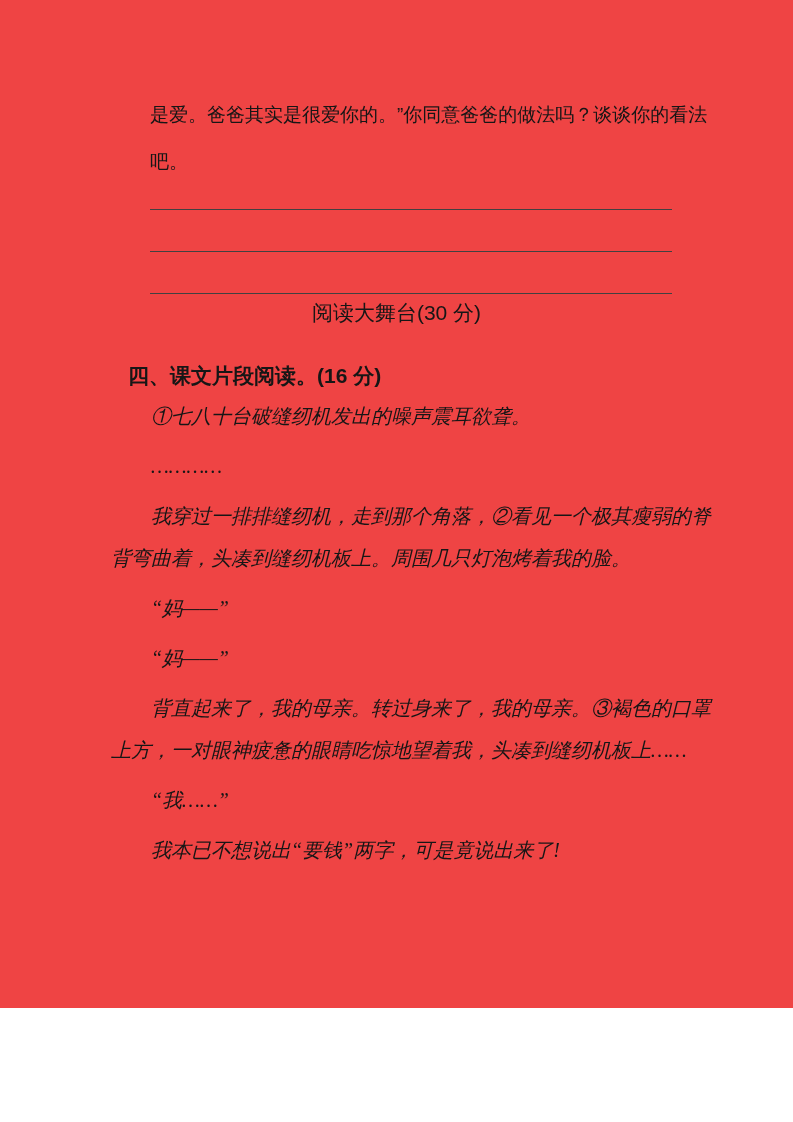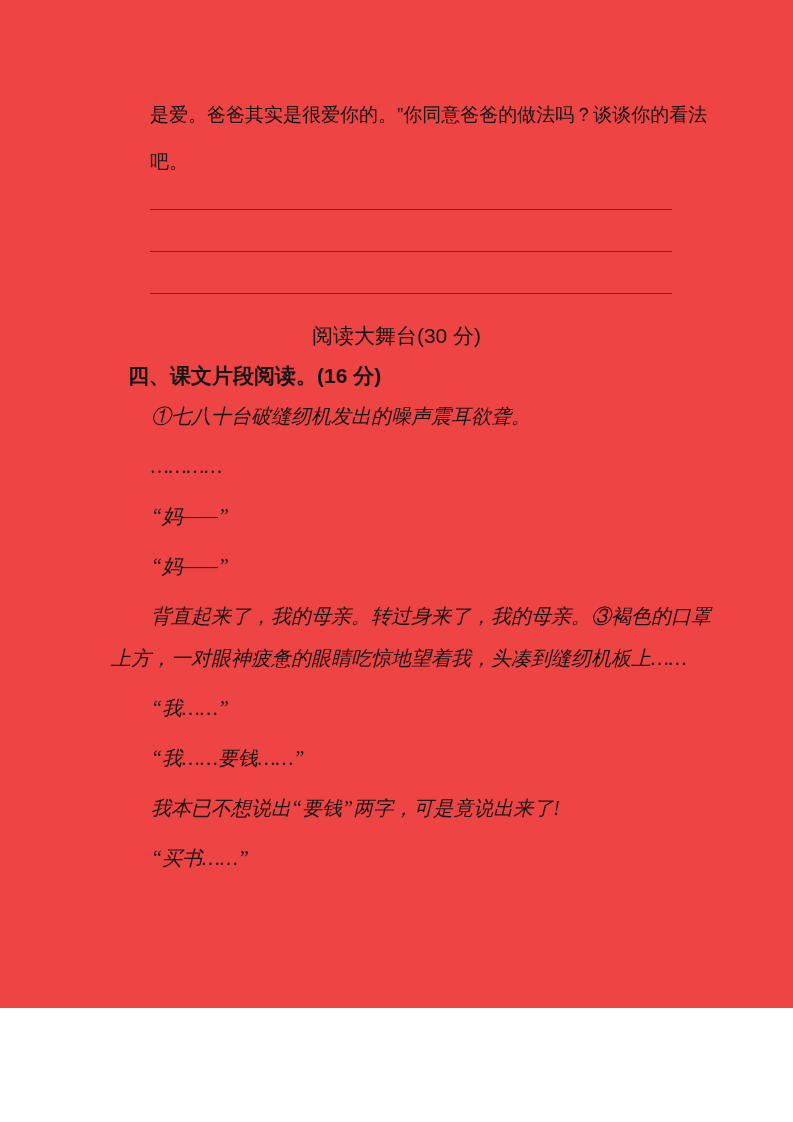--- a/index.html
+++ b/index.html
@@ -20,21 +20,21 @@
   
   .answer-line{
     position:absolute;left:150px;width:522px;height:1px;
     background:#414141;
   }
   .answer-line.l1{top:209px}
   .answer-line.l2{top:251px}
   .answer-line.l3{top:293px}
   
   .banner{
-    position:absolute;left:0;top:323px;width:793px;
+    position:absolute;left:0;top:300px;width:793px;
     margin:0;font-size:21px;font-weight:400;line-height:26px;
     text-align:center;
   }
   
   .q4-heading{
     position:absolute;left:119px;top:354px;
     margin:9px;font-size:21px;font-weight:700;line-height:26px;
     white-space:nowrap;
   }
   
@@ -59,22 +59,21 @@
   <div class="answer-line l2"></div>
   <div class="answer-line l3"></div>
 
   <h2 class="banner">阅读大舞台(30 分)</h2>
 
   <h3 class="q4-heading">四、课文片段阅读。(16 分)</h3>
 
   <div class="passage">
     <p>①七八十台破缝纫机发出的噪声震耳欲聋。</p>
     <p>…………</p>
+    <p>我穿过一排排缝纫机，走到那个角落，②看见一个极其瘦弱的脊背弯曲着，头凑到缝纫机板上。周围几只灯泡烤着我的脸。</p>
     <p>“妈——”</p>
     <p>“妈——”</p>
     <p>背直起来了，我的母亲。转过身来了，我的母亲。③褐色的口罩上方，一对眼神疲惫的眼睛吃惊地望着我，头凑到缝纫机板上……</p>
     <p>“我……”</p>
-    <p>“我……要钱……”</p>
     <p>我本已不想说出“要钱”两字，可是竟说出来了!</p>
-    <p>“买书……”</p>
   </div>
 
 </div>
 
 </body></html>

